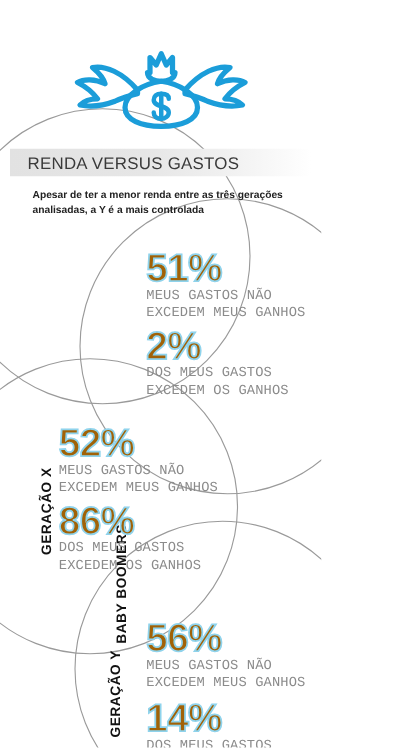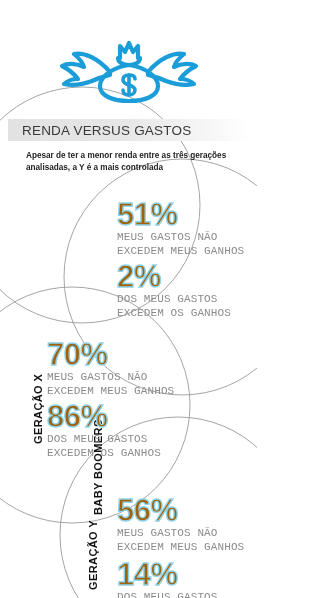--- a/index.html
+++ b/index.html
@@ -121,21 +121,21 @@
       <div class="pct">2%</div>
       <div class="cap">DOS MEUS GASTOS</div>
       <div class="cap">EXCEDEM OS  GANHOS</div>
     </div>
   </div>
 
   <div class="gen-block" style="left:0;top:337px;width:257px;height:135px;">
     <div class="gen-label" style="left:32px;top:107px;">GERAÇÃO X</div>
 
     <div class="stat" style="left:47px;top:3px;">
-      <div class="pct">70%</div>
+      <div class="pct">52%</div>
       <div class="cap">MEUS GASTOS NÃO</div>
       <div class="cap">EXCEDEM MEUS GANHOS</div>
     </div>
 
     <div class="stat" style="left:47px;top:65px;">
       <div class="pct">86%</div>
       <div class="cap">DOS MEUS GASTOS</div>
       <div class="cap">EXCEDEM OS GANHOS</div>
     </div>
   </div>

